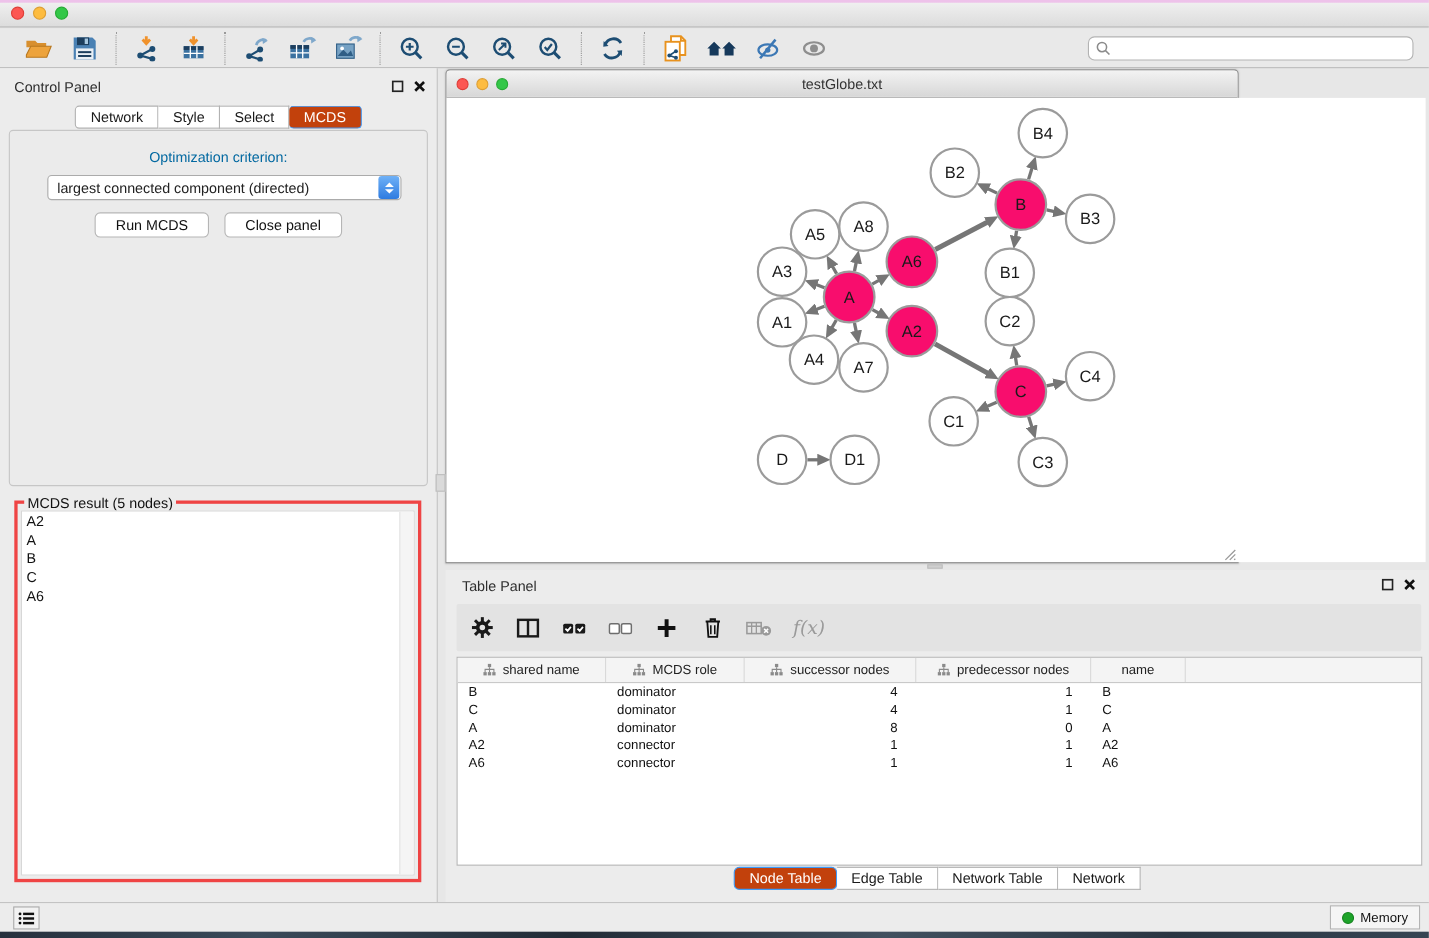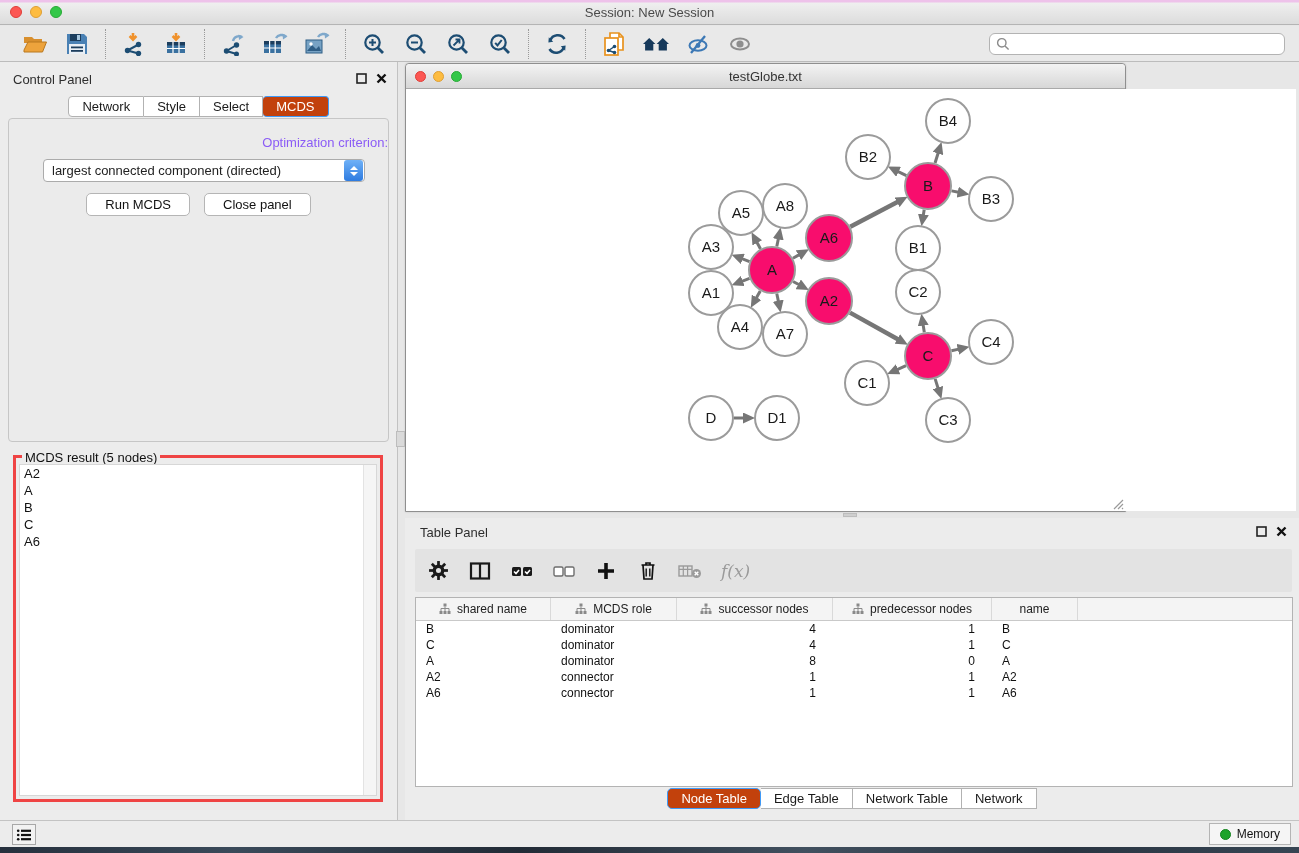--- a/index.html
+++ b/index.html
@@ -30,21 +30,21 @@
   .cp-title{position:absolute;left:13px;top:2px;color:#2e2e2e}
   .panel-btns{position:absolute;right:10px;top:3px;display:flex;gap:9px;align-items:center}
   .tabbar{position:absolute;left:0;top:34px;width:100%;display:flex;justify-content:center}
   .seg{display:flex}
   .seg .tab{height:21px;padding:1px 13px;display:flex;align-items:center;background:#fff;
     border:1px solid #b2b2b2;border-left:none;color:#1a1a1a;cursor:pointer}
   .seg .tab:first-child{border-left:1px solid #b2b2b2;border-radius:4px 0 0 4px}
   .seg .tab.selected{background:#c2410c;border-color:#3e9af8;color:#fff;border-radius:4px}
   .cp-box{position:absolute;left:8px;top:56px;width:381px;height:324px;background:#ebebeb;
     border:1px solid #c6c6c6;border-radius:4px}
-  .opt-label{position:absolute;left:0;top:16px;width:100%;text-align:right;color:#8b5cf6}
+  .opt-label{position:absolute;left:0;top:16px;width:100%;text-align:center;color:#0369a1}
   .dropdown{position:absolute;left:34px;top:40px;width:322px;height:23px;background:#fff;
     border:1px solid #ababab;border-radius:4px;display:flex;align-items:center;cursor:pointer}
   .dropdown .dd-text{flex:1;padding-left:8px;white-space:nowrap;overflow:hidden}
   .dd-stepper{width:19px;height:21px;border-radius:3px;margin-right:1px;
     background:linear-gradient(180deg,#6fb1f7,#2e7be0);display:flex;flex-direction:column;align-items:center;justify-content:center;gap:2px}
   .dd-stepper .up{width:0;height:0;border-left:4px solid transparent;border-right:4px solid transparent;border-bottom:4px solid #fff}
   .dd-stepper .down{width:0;height:0;border-left:4px solid transparent;border-right:4px solid transparent;border-top:4px solid #fff}
   .cp-buttons{position:absolute;left:0;top:74px;width:100%;display:flex;justify-content:center;gap:14px}
   .push-btn{height:23px;padding:0 18px;background:#fff;border:1px solid #b5b5b5;border-radius:5px;
     font:13px "Liberation Sans",sans-serif;color:#111;display:flex;align-items:center;cursor:pointer}
@@ -96,21 +96,20 @@
 </style>
 </head>
 <body>
 
 <div class="titlebar">
   <div class="traffic">
     <div class="tl red"></div>
     <div class="tl yellow"></div>
     <div class="tl green"></div>
   </div>
-  <div class="app-title">Session: New Session</div>
 </div>
 
 <div class="toolbar">
   <div class="tb-icon" title="Open Session">
     <span>
       <svg width="26" height="24" viewBox="0 0 26 24">
           <path d="M2 5h8l2 2h8v4H2z" fill="#d88f2e"></path>
           <path d="M2 20h18.5l4-10H6l-4 8z" fill="#eda33c" stroke="#b9781f" stroke-width="1"></path>
         </svg>
     </span>

